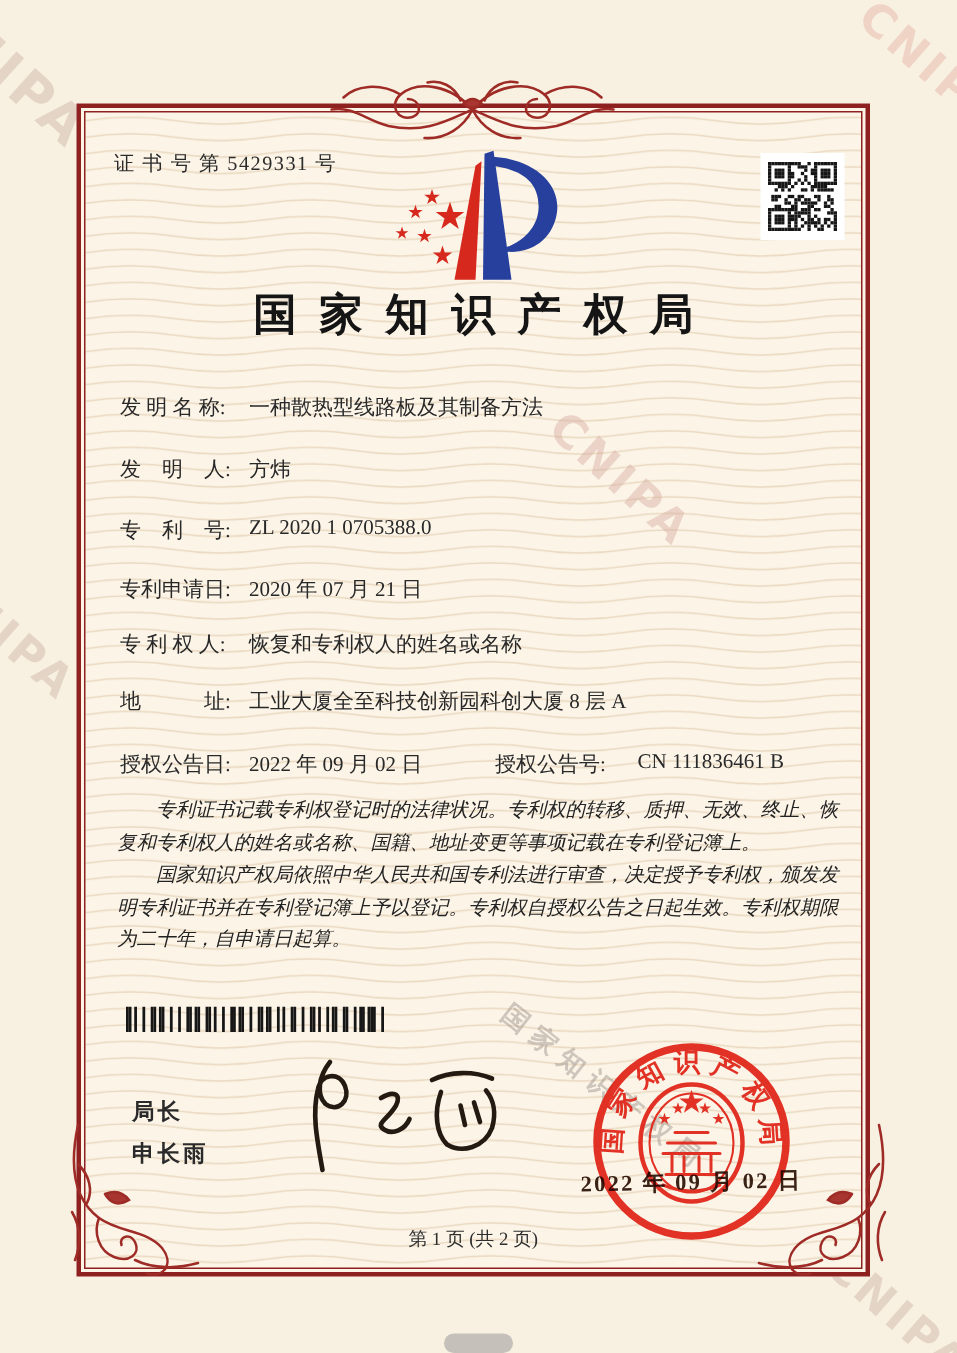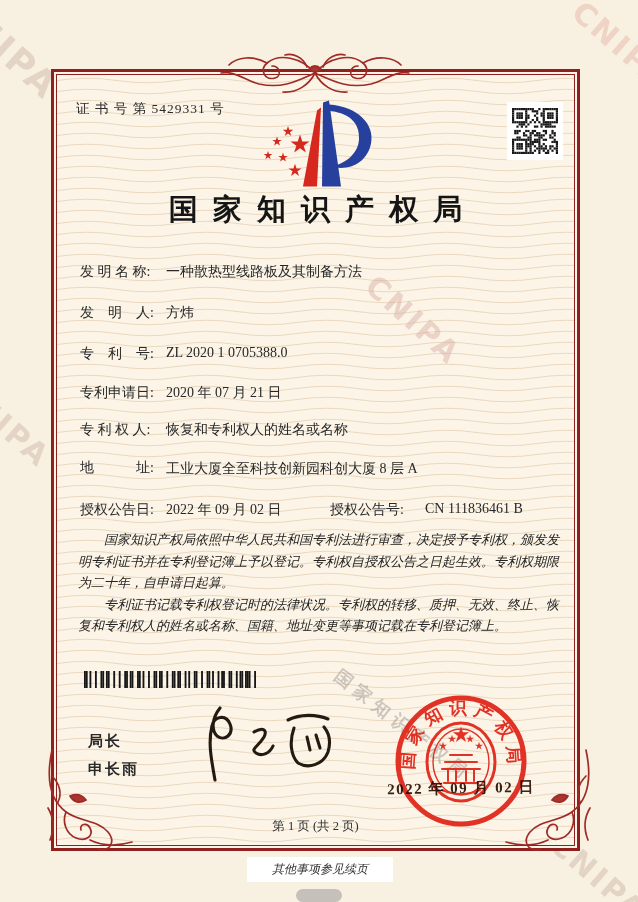--- a/index.html
+++ b/index.html
@@ -438,22 +438,22 @@
       <div>工业大厦全至科技创新园科创大厦 8 层 A</div>
     </span>
   </div>
   <div class="row r7">
     <span class="lbl">授权公告日:</span><span class="val">2022 年 09 月 02 日</span>
     <span class="lbl2">授权公告号:</span>
     <span class="val2">CN 111836461 B</span>
   </div>
 
   <div class="body-text">
+    <p>专利证书记载专利权登记时的法律状况。专利权的转移、质押、无效、终止、恢复和专利权人的姓名或名称、国籍、地址变更等事项记载在专利登记簿上。</p>
     <p>国家知识产权局依照中华人民共和国专利法进行审查，决定授予专利权，颁发发明专利证书并在专利登记簿上予以登记。专利权自授权公告之日起生效。专利权期限为二十年，自申请日起算。</p>
-    <p>专利证书记载专利权登记时的法律状况。专利权的转移、质押、无效、终止、恢复和专利权人的姓名或名称、国籍、地址变更等事项记载在专利登记簿上。</p>
   </div>
 
   <svg id="barcode" class="barcode" width="172" height="17" xmlns="http://www.w3.org/2000/svg">
       <rect x="0.00" y="0" width="1.83" height="17" fill="#161616"></rect>
       <rect x="1.83" y="0" width="1.83" height="17" fill="#161616"></rect>
       <rect x="5.49" y="0" width="1.83" height="17" fill="#161616"></rect>
       <rect x="10.98" y="0" width="1.83" height="17" fill="#161616"></rect>
       <rect x="16.47" y="0" width="1.83" height="17" fill="#161616"></rect>
       <rect x="18.30" y="0" width="1.83" height="17" fill="#161616"></rect>
       <rect x="21.96" y="0" width="1.83" height="17" fill="#161616"></rect>
@@ -539,16 +539,15 @@
       <path d="M79,96 h32"></path>
       <path d="M76,103 h38"></path>
       <path d="M82,103 v12 M90,105 v10 M100,105 v10 M108,103 v12"></path>
       <path d="M78,117 h34"></path>
       <path d="M76,124 Q95,132 114,124"></path>
     </g>
   </svg>
   <div class="seal-date">2022 年 09 月 02 日</div>
 
   <div class="page-info">第 1 页 (共 2 页)</div>
-  <div class="cont-note">其他事项参见续页</div>
   <div class="viewer-pill"></div>
 
 </div>
 
 </body></html>

